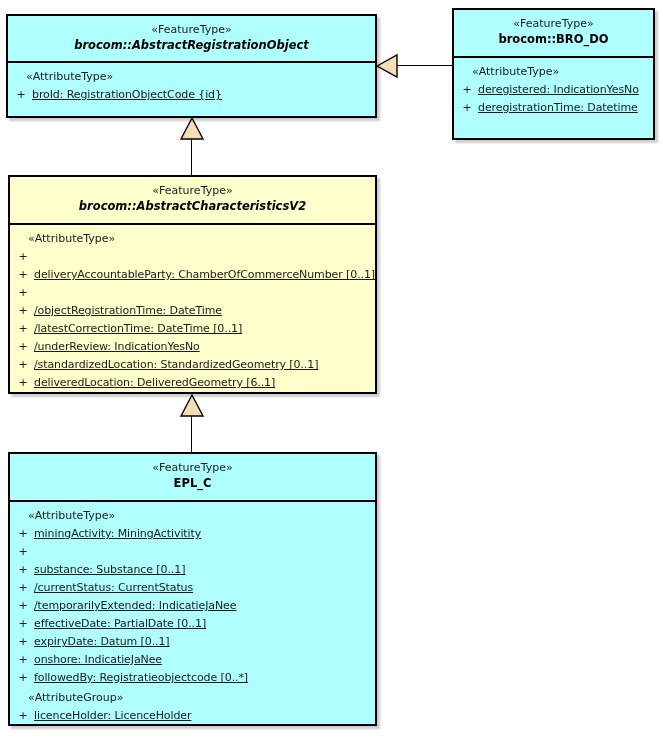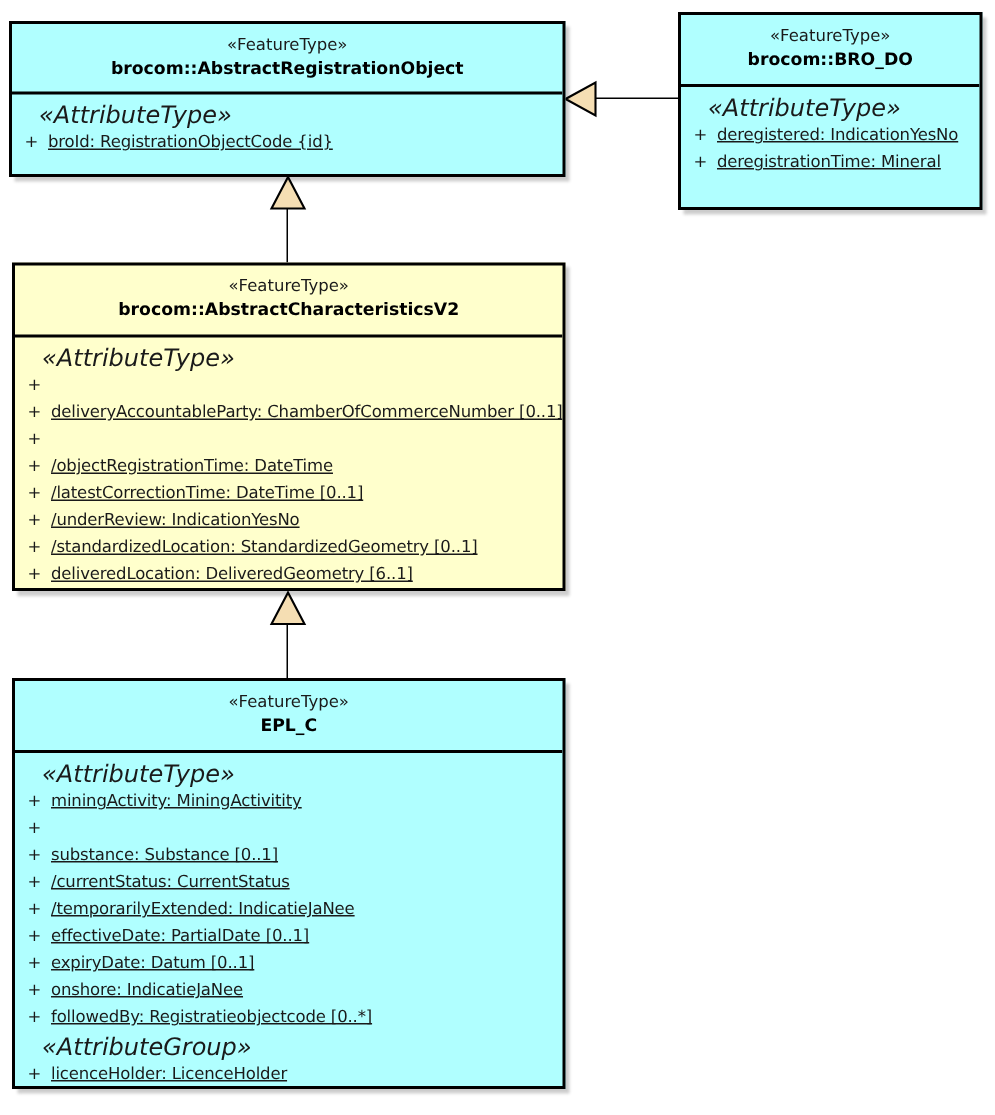--- a/index.html
+++ b/index.html
@@ -48,33 +48,32 @@
     white-space: nowrap;
   }
   .class-name {
     display: block;
     font-size: 11.5px;
     font-weight: bold;
     color: #000000;
     line-height: 16px;
     white-space: nowrap;
   }
-  .class-name.abstract { }
+  .class-name.abstract { font-style: italic; }
 
   .compartment {
     box-sizing: border-box;
     padding: 5px 2px 6px 2px;
   }
   .group-label {
-    font-size: 16px;
+    font-size: 11px;
     color: #1a1a1a;
     line-height: 18px;
     padding-left: 16px;
     white-space: nowrap;
-    font-style: italic;
   }
   .attr-row {
     display: flex;
     align-items: baseline;
     line-height: 18px;
     white-space: nowrap;
   }
   .attr-vis {
     width: 22px;
     flex: 0 0 22px;
@@ -138,21 +137,21 @@
       <span class="class-name">brocom::BRO_DO</span>
     </div>
     <div class="compartment">
       <div class="group-label">«AttributeType»</div>
       <div class="attr-row">
         <span class="attr-vis">+</span>
         <span class="attr-text">deregistered: IndicationYesNo</span>
       </div>
       <div class="attr-row">
         <span class="attr-vis">+</span>
-        <span class="attr-text">deregistrationTime: Mineral</span>
+        <span class="attr-text">deregistrationTime: Datetime</span>
       </div>
     </div>
   </div>
 
   <div class="uml-class cream" style="left:8px; top:175px; width:369px; height:219px;">
     <div class="class-header" style="height:48px;">
       <span class="stereotype">«FeatureType»</span>
       <span class="class-name abstract">brocom::AbstractCharacteristicsV2</span>
     </div>
     <div class="compartment">

